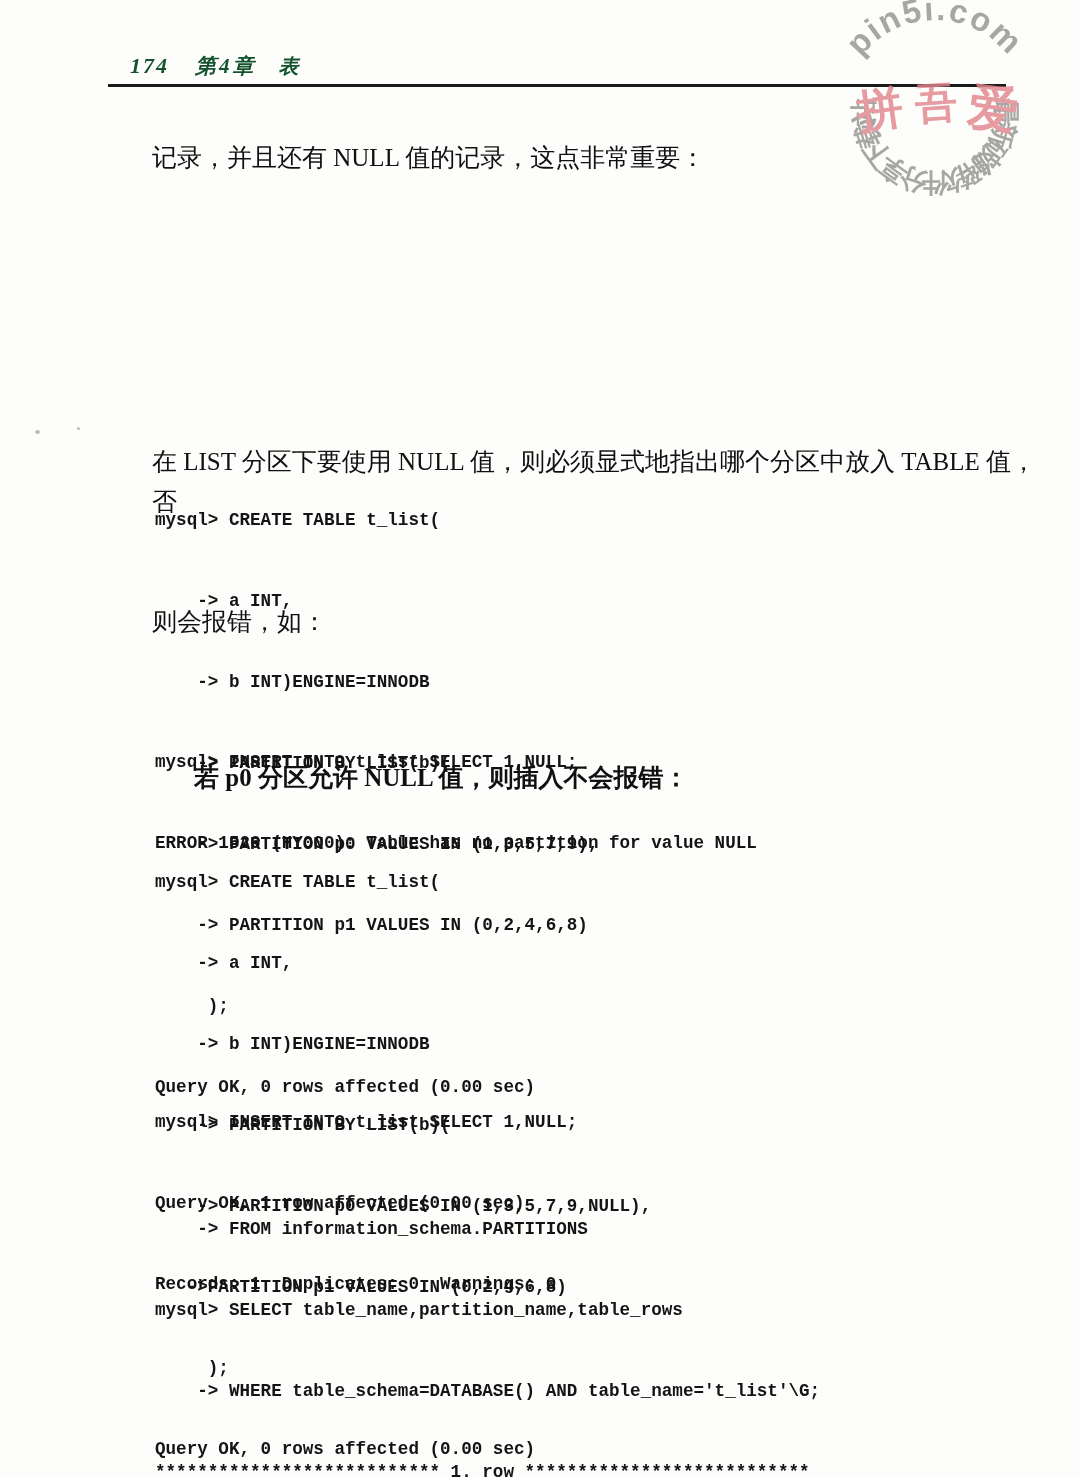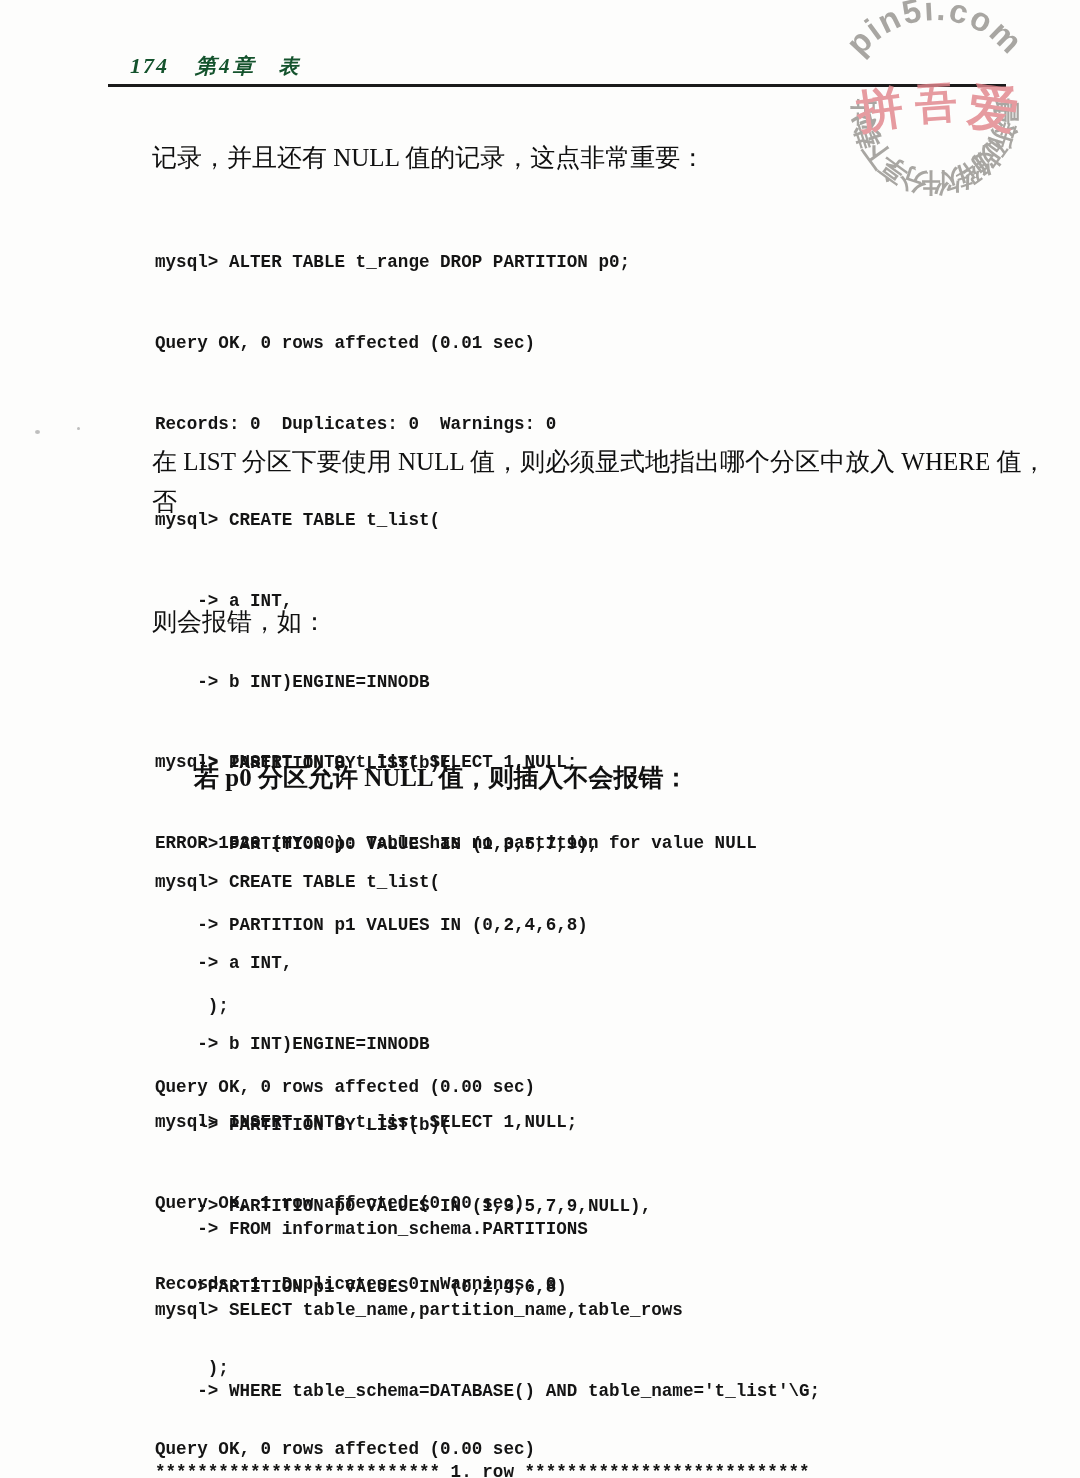--- a/index.html
+++ b/index.html
@@ -71,29 +71,24 @@
 
     <g font-family="Liberation Serif, DejaVu Serif, serif" font-weight="bold" fill="#e2868d" text-anchor="middle">
       <text x="880" y="125" font-size="46" transform="rotate(-8 880 110)">拼</text>
       <text x="936" y="117" font-size="42" transform="rotate(-4 936 104)">吾</text>
       <text x="993" y="126" font-size="50" transform="rotate(8 993 110)">爱</text>
     </g>
   </svg>
 
   <div class="para" style="top:138px;">记录，并且还有 NULL 值的记录，这点非常重要：</div>
 
-  <div class="code" style="top:195px;">
-    <div>mysql&gt; ALTER TABLE t_range DROP PARTITION p0;</div>
-    <div>Query OK, 0 rows affected (0.01 sec)</div>
-    <div>Records: 0  Duplicates: 0  Warnings: 0</div>
-  </div>
 
 
   <div class="para" style="top:362px;">
-    <div class="ind">在 LIST 分区下要使用 NULL 值，则必须显式地指出哪个分区中放入 WHERE 值，否</div>
+    <div class="ind">在 LIST 分区下要使用 NULL 值，则必须显式地指出哪个分区中放入 TABLE 值，否</div>
     <div>则会报错，如：</div>
   </div>
 
   <div class="code" style="top:453px;">
     <div>mysql&gt; CREATE TABLE t_list(</div>
     <div>    -&gt; a INT,</div>
     <div>    -&gt; b INT)ENGINE=INNODB</div>
     <div>    -&gt; PARTITION BY LIST(b)(</div>
     <div>    -&gt; PARTITION p0 VALUES IN (1,3,5,7,9),</div>
     <div>    -&gt; PARTITION p1 VALUES IN (0,2,4,6,8)</div>

